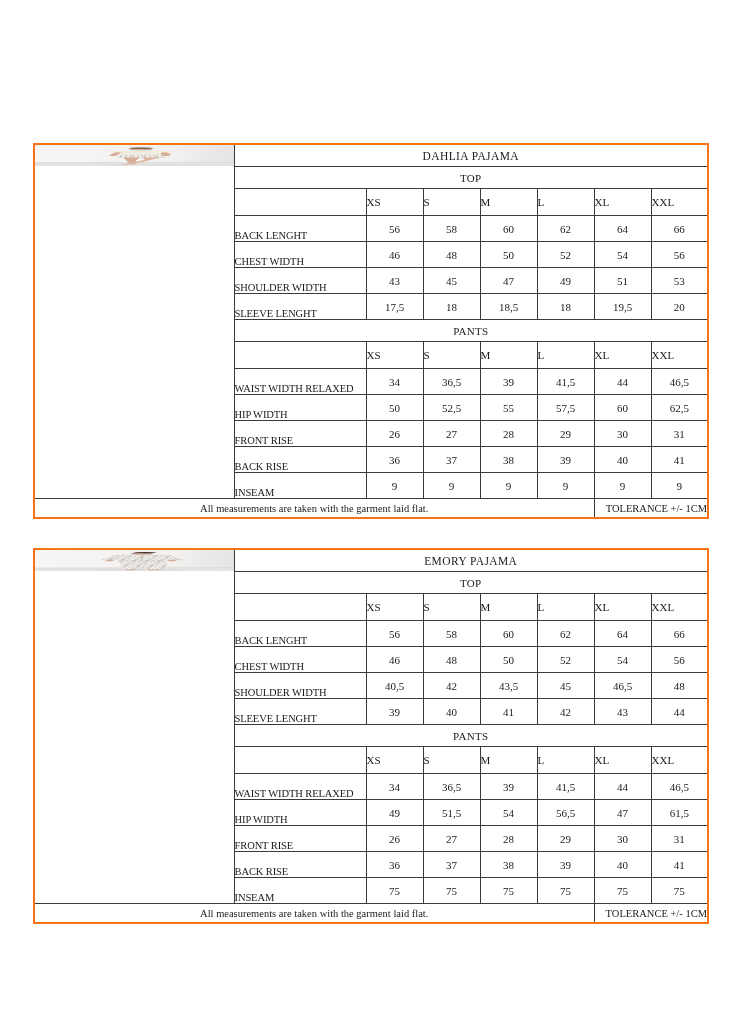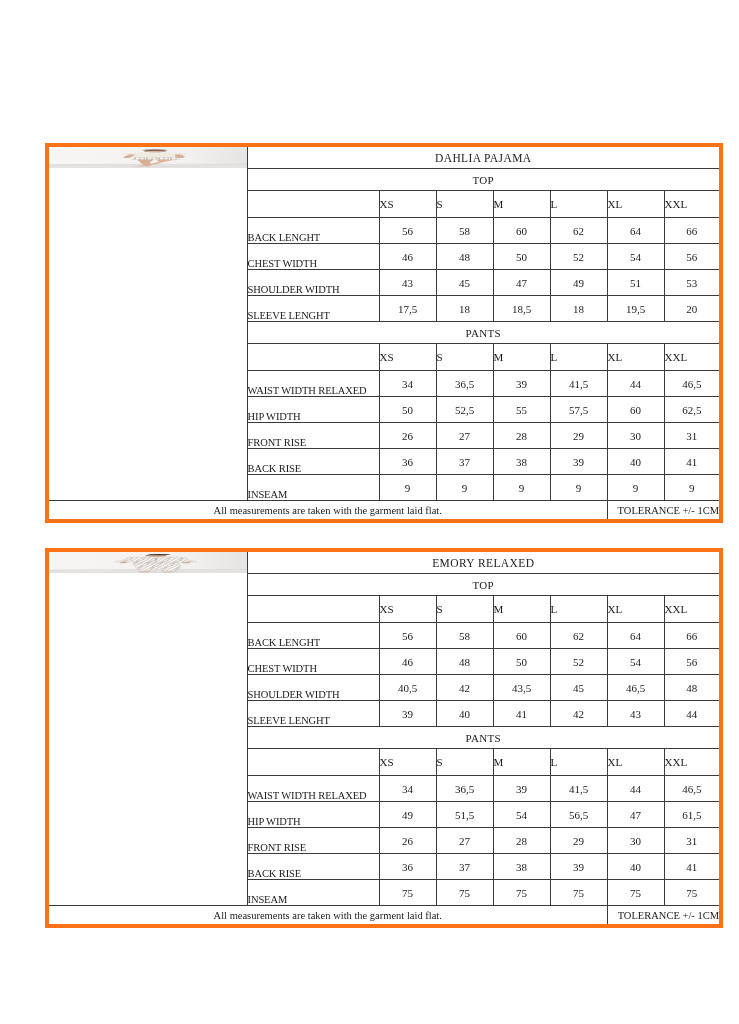--- a/index.html
+++ b/index.html
@@ -7,25 +7,25 @@
     position: relative;
     width: 739px;
     height: 1024px;
     background: #ffffff;
     font-family: "Liberation Serif", serif;
     color: #1b1b1b;
     overflow: hidden;
   }
   table.size-chart {
     position: absolute;
-    left: 45px;
+    left: 33px;
     width: 674px;
     border-collapse: collapse;
     table-layout: fixed;
-    border: 4px solid #f97316;
+    border: 2px solid #f97316;
   }
   .chart-1 { top: 143px; }
   .chart-2 { top: 548px; }
   table.size-chart td {
     border: 1px solid #3a3a3a;
     padding: 0;
     overflow: hidden;
   }
   .r-title td, .r-sec td { height: 21px; }
   .r-head td { height: 26px; }
@@ -283,21 +283,21 @@
               <circle cx="107" cy="132" r="0.9" fill="#6e675f"></circle>
           <circle cx="107" cy="152" r="0.9" fill="#6e675f"></circle>
               <circle cx="107" cy="172" r="0.9" fill="#6e675f"></circle>
           <path d="M72,164 L70,190 L76,191 L80,168 Z" fill="#d7ae96"></path>
           <path d="M142,164 L140,190 L134,191 L132,168 Z" fill="#d7ae96"></path>
           <path d="M84,186 L130,186 L132,244 L128,330 L113,330 L111,248 L105,330 L90,330 L86,244 Z" fill="url(#zeb2)" stroke="#c5c0ba" stroke-width="0.6"></path>
           <path d="M92,330 L89,342 L99,343 L102,330 Z" fill="#d7ae96"></path>
           <path d="M115,330 L113,341 L123,341 L126,330 Z" fill="#ddb49b"></path>
         </svg>
       </td>
-      <td class="c-title" colspan="7">EMORY RELAXED</td>
+      <td class="c-title" colspan="7">EMORY PAJAMA</td>
     </tr>
     <tr class="r-sec">
           <td class="c-sec" colspan="7">TOP</td>
         </tr>
     <tr class="r-head">
       <td class="c-label"></td>
       <td class="c-size">XS</td>
       <td class="c-size">S</td>
       <td class="c-size">M</td>
       <td class="c-size">L</td>

